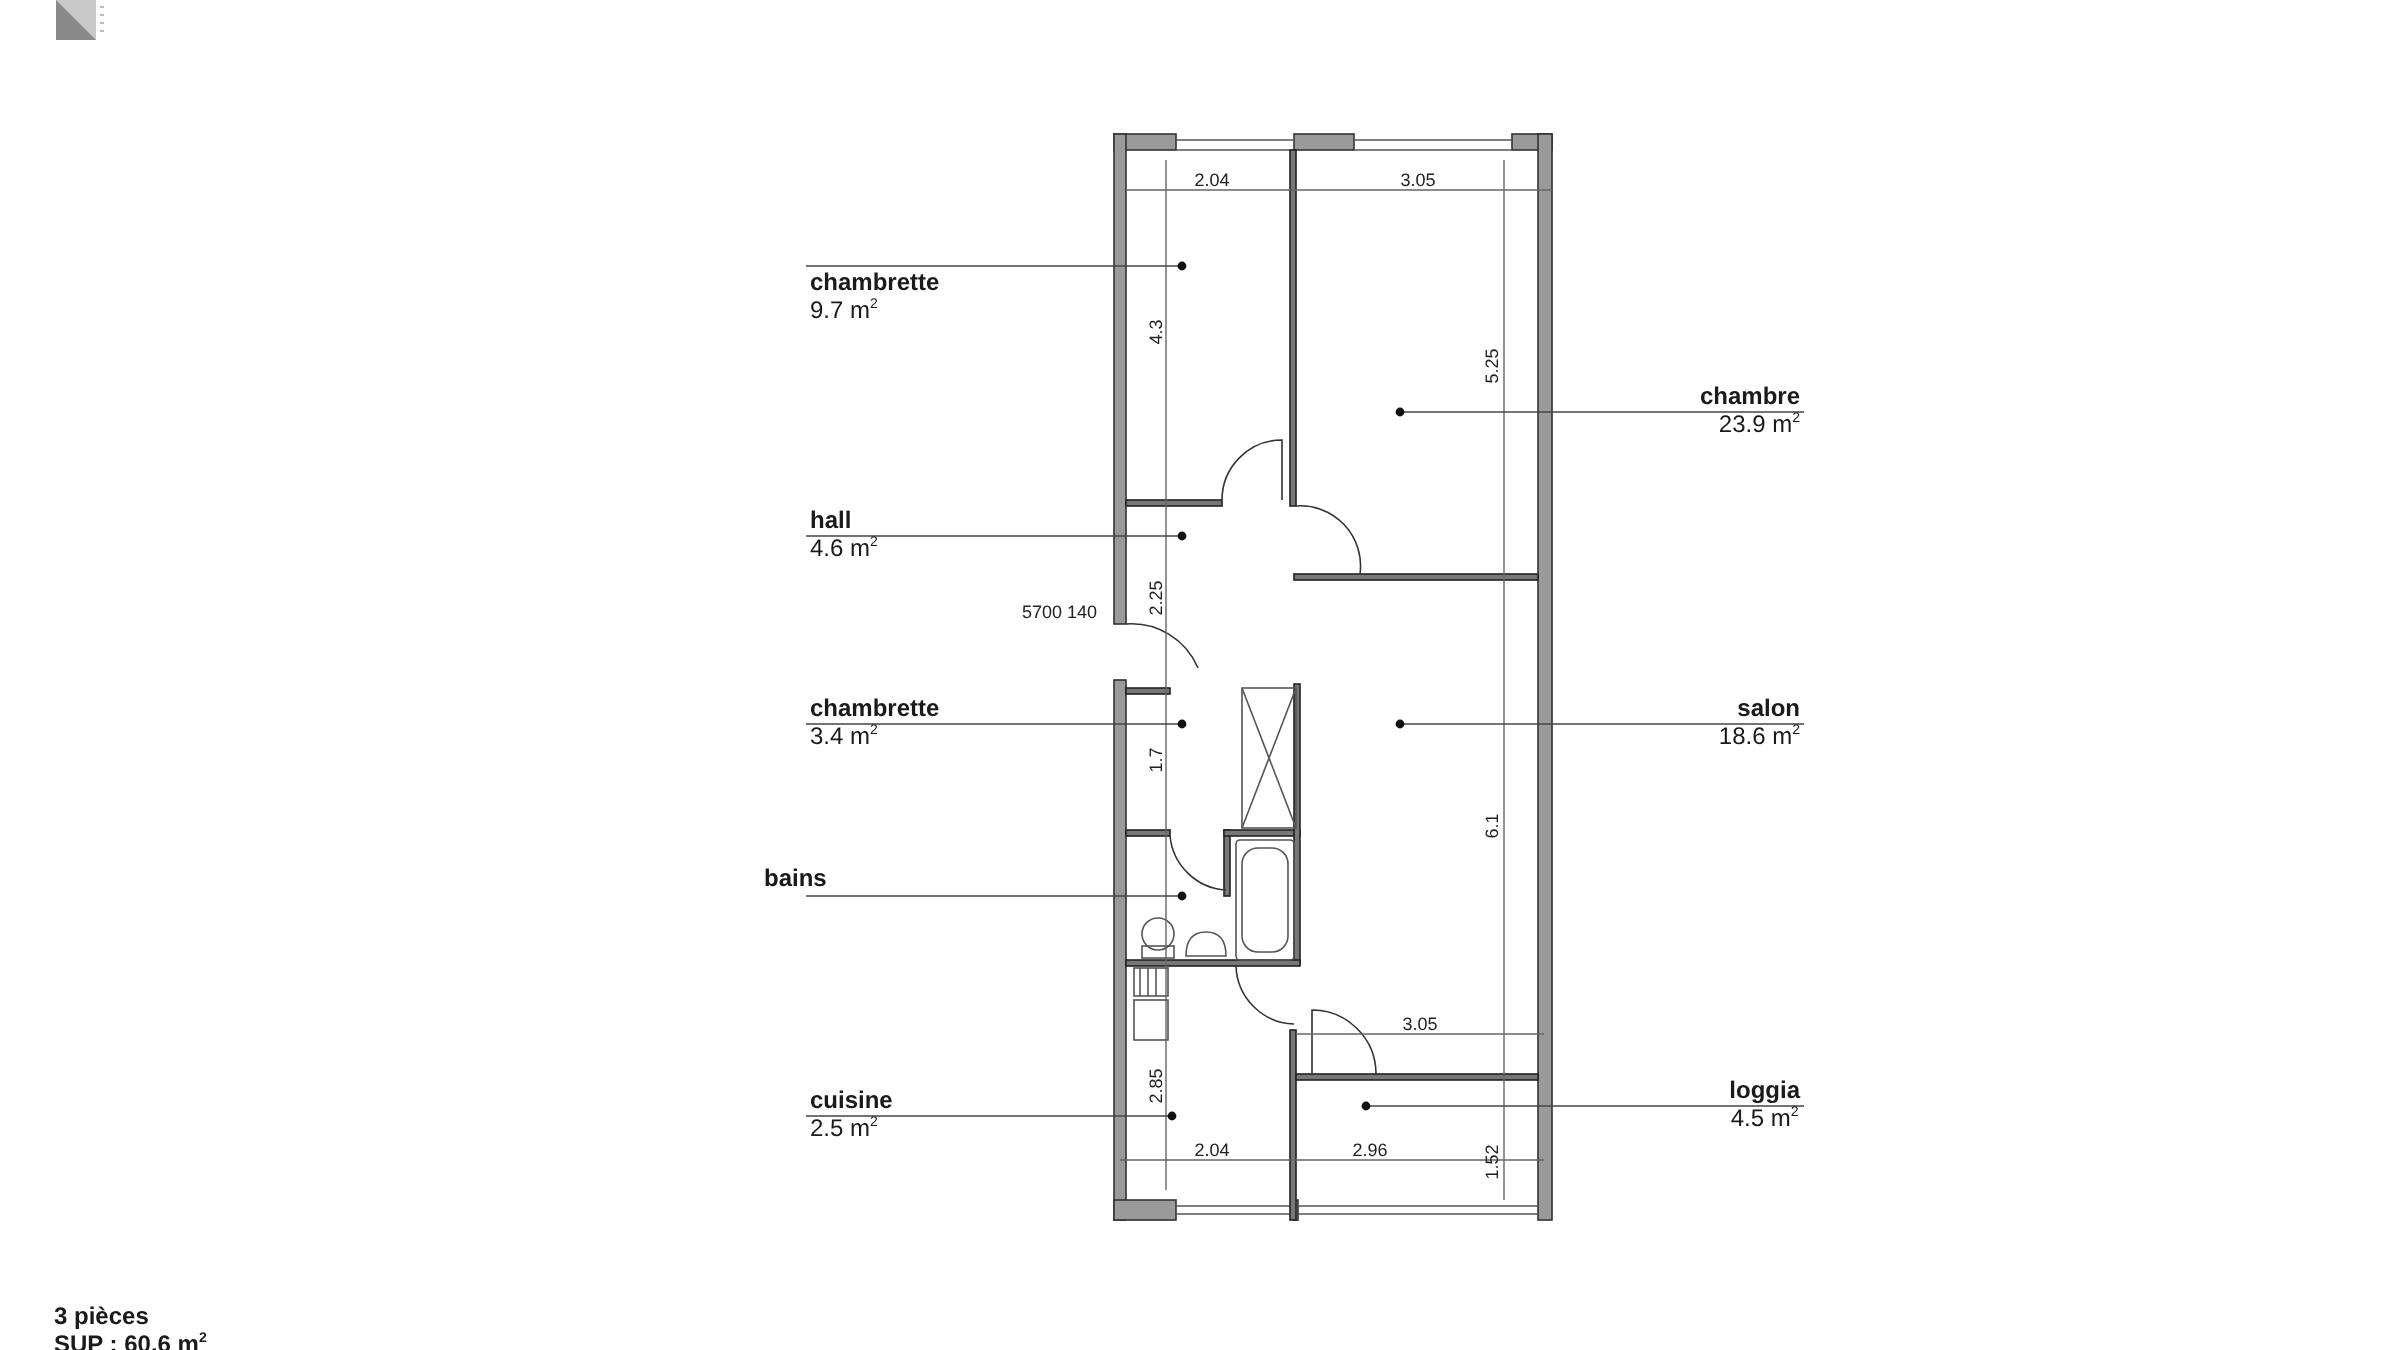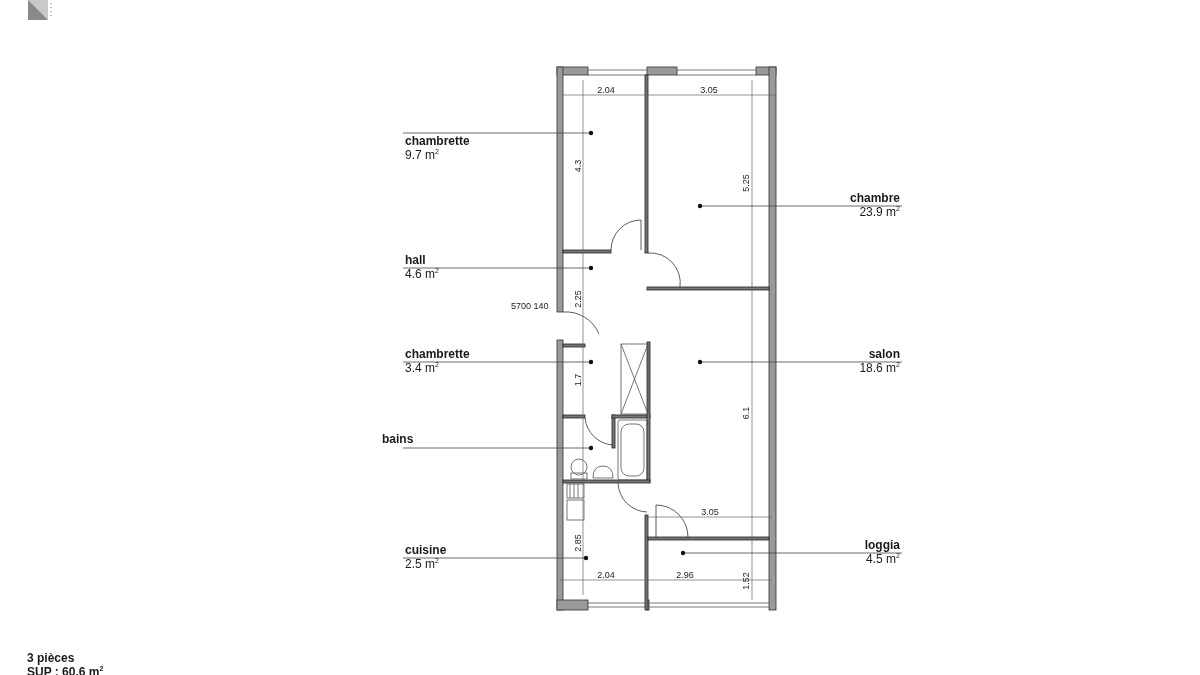--- a/index.html
+++ b/index.html
@@ -151,21 +151,21 @@
   <span class="area"><span>2.5 m</span><sup>2</sup></span>
 </div>
 <div class="room-label right" style="right:300px;top:191px;">
   <span class="name">chambre</span>
   <span class="area"><span>23.9 m</span><sup>2</sup></span>
 </div>
 <div class="room-label right" style="right:300px;top:347px;">
   <span class="name">salon</span>
   <span class="area"><span>18.6 m</span><sup>2</sup></span>
 </div>
-<div class="room-label right" style="right:300px;top:538px;">
+<div class="room-label right" style="right:300px;top:538px;text-align:center;">
   <span class="name">loggia</span>
   <span class="area"><span>4.5 m</span><sup>2</sup></span>
 </div>
 
 <div class="ref">5700 140</div>
 
 <div class="summary">
   <div>3 pièces</div>
   <div><span>SUP : 60.6 m</span><sup>2</sup></div>
 </div>

